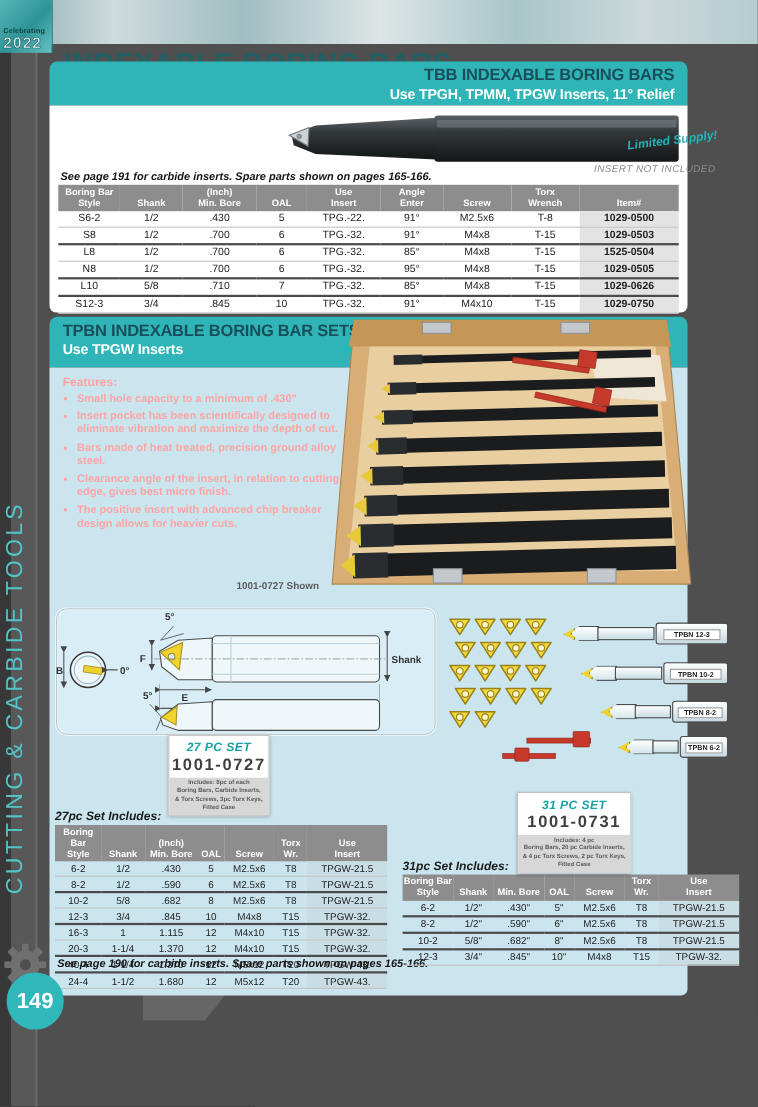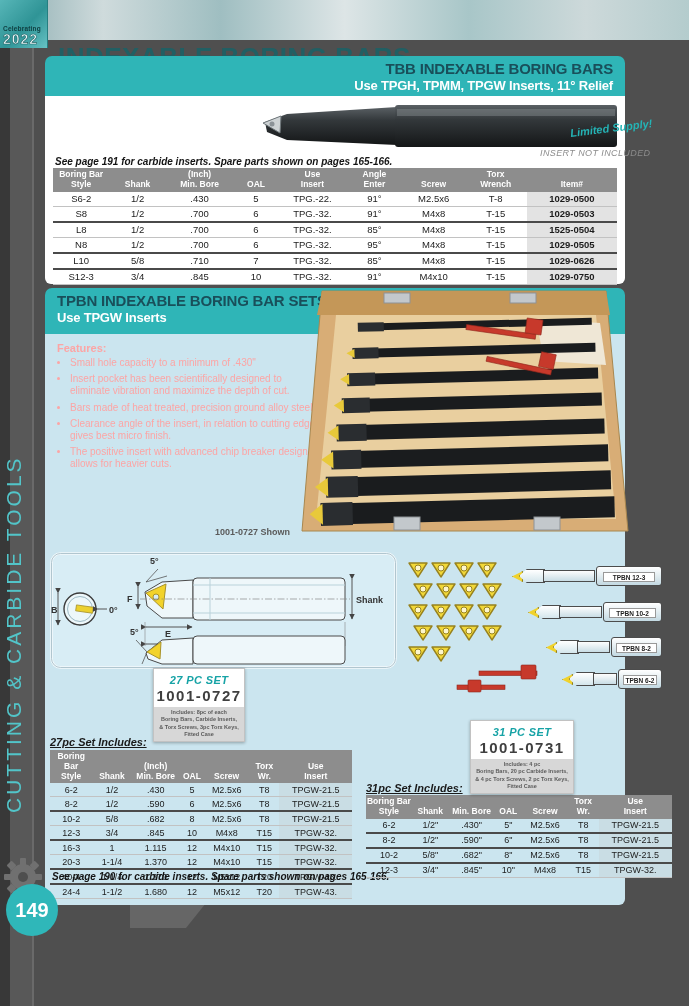--- a/index.html
+++ b/index.html
@@ -60,28 +60,28 @@
   .t27{left:50px;top:750px;width:302px;background:transparent;}
   .t27 td,.t31 td{font-size:9px;}
   .t27 td:last-child,.t31 td:last-child{background:#c9dde4;}
   .t27 th:nth-child(1){width:14%}.t27 th:nth-child(2){width:13%}.t27 th:nth-child(3){width:16%}
   .t27 th:nth-child(4){width:8%}.t27 th:nth-child(5){width:15%}.t27 th:nth-child(6){width:10%}
   .t27 th:nth-child(7){width:24%}
   .t31{left:366px;top:795px;width:306px;background:transparent;}
   .t31 th:nth-child(1){width:15%}.t31 th:nth-child(2){width:12%}.t31 th:nth-child(3){width:15%}
   .t31 th:nth-child(4){width:9%}.t31 th:nth-child(5){width:15%}.t31 th:nth-child(6){width:10%}
   .t31 th:nth-child(7){width:24%}
-  .set-label{position:absolute;font-size:11px;font-weight:bold;font-style:italic;color:#1a1a1a;white-space:nowrap;text-decoration:underline;}
+  .set-label{position:absolute;font-size:11px;font-weight:bold;font-style:italic;color:#1a1a1a;white-space:nowrap;}
   .label27{left:50px;top:736px;}
   .label31{left:366px;top:782px;}
 
   
   .features{position:absolute;left:57px;top:342px;width:262px;color:#fca5a5;}
   .features-label{font-size:11px;font-weight:bold;margin-bottom:3px;}
-  .features ul{margin:0;padding-left:13px;}
+  .features ul{margin:0;padding-left:13px;font-weight:bold;}
   .features li{font-size:10px;line-height:1.22;margin-bottom:4px;}
   .photo{position:absolute;left:298px;top:289px;width:334px;height:244px;z-index:5;}
   .photo-caption{position:absolute;left:178px;top:527px;width:112px;text-align:right;
     font-size:9px;font-weight:bold;color:#5a5a5a;z-index:6;white-space:nowrap;}
   .diagram{position:absolute;left:50px;top:552px;}
 
   .pcset{position:absolute;background:#fff;border:1px solid #c2c2c2;box-shadow:0 1px 3px rgba(0,0,0,.3);
     text-align:center;z-index:4;}
   .badge27{left:153px;top:668px;width:92px;}
   .badge31{left:470px;top:720px;width:104px;}

